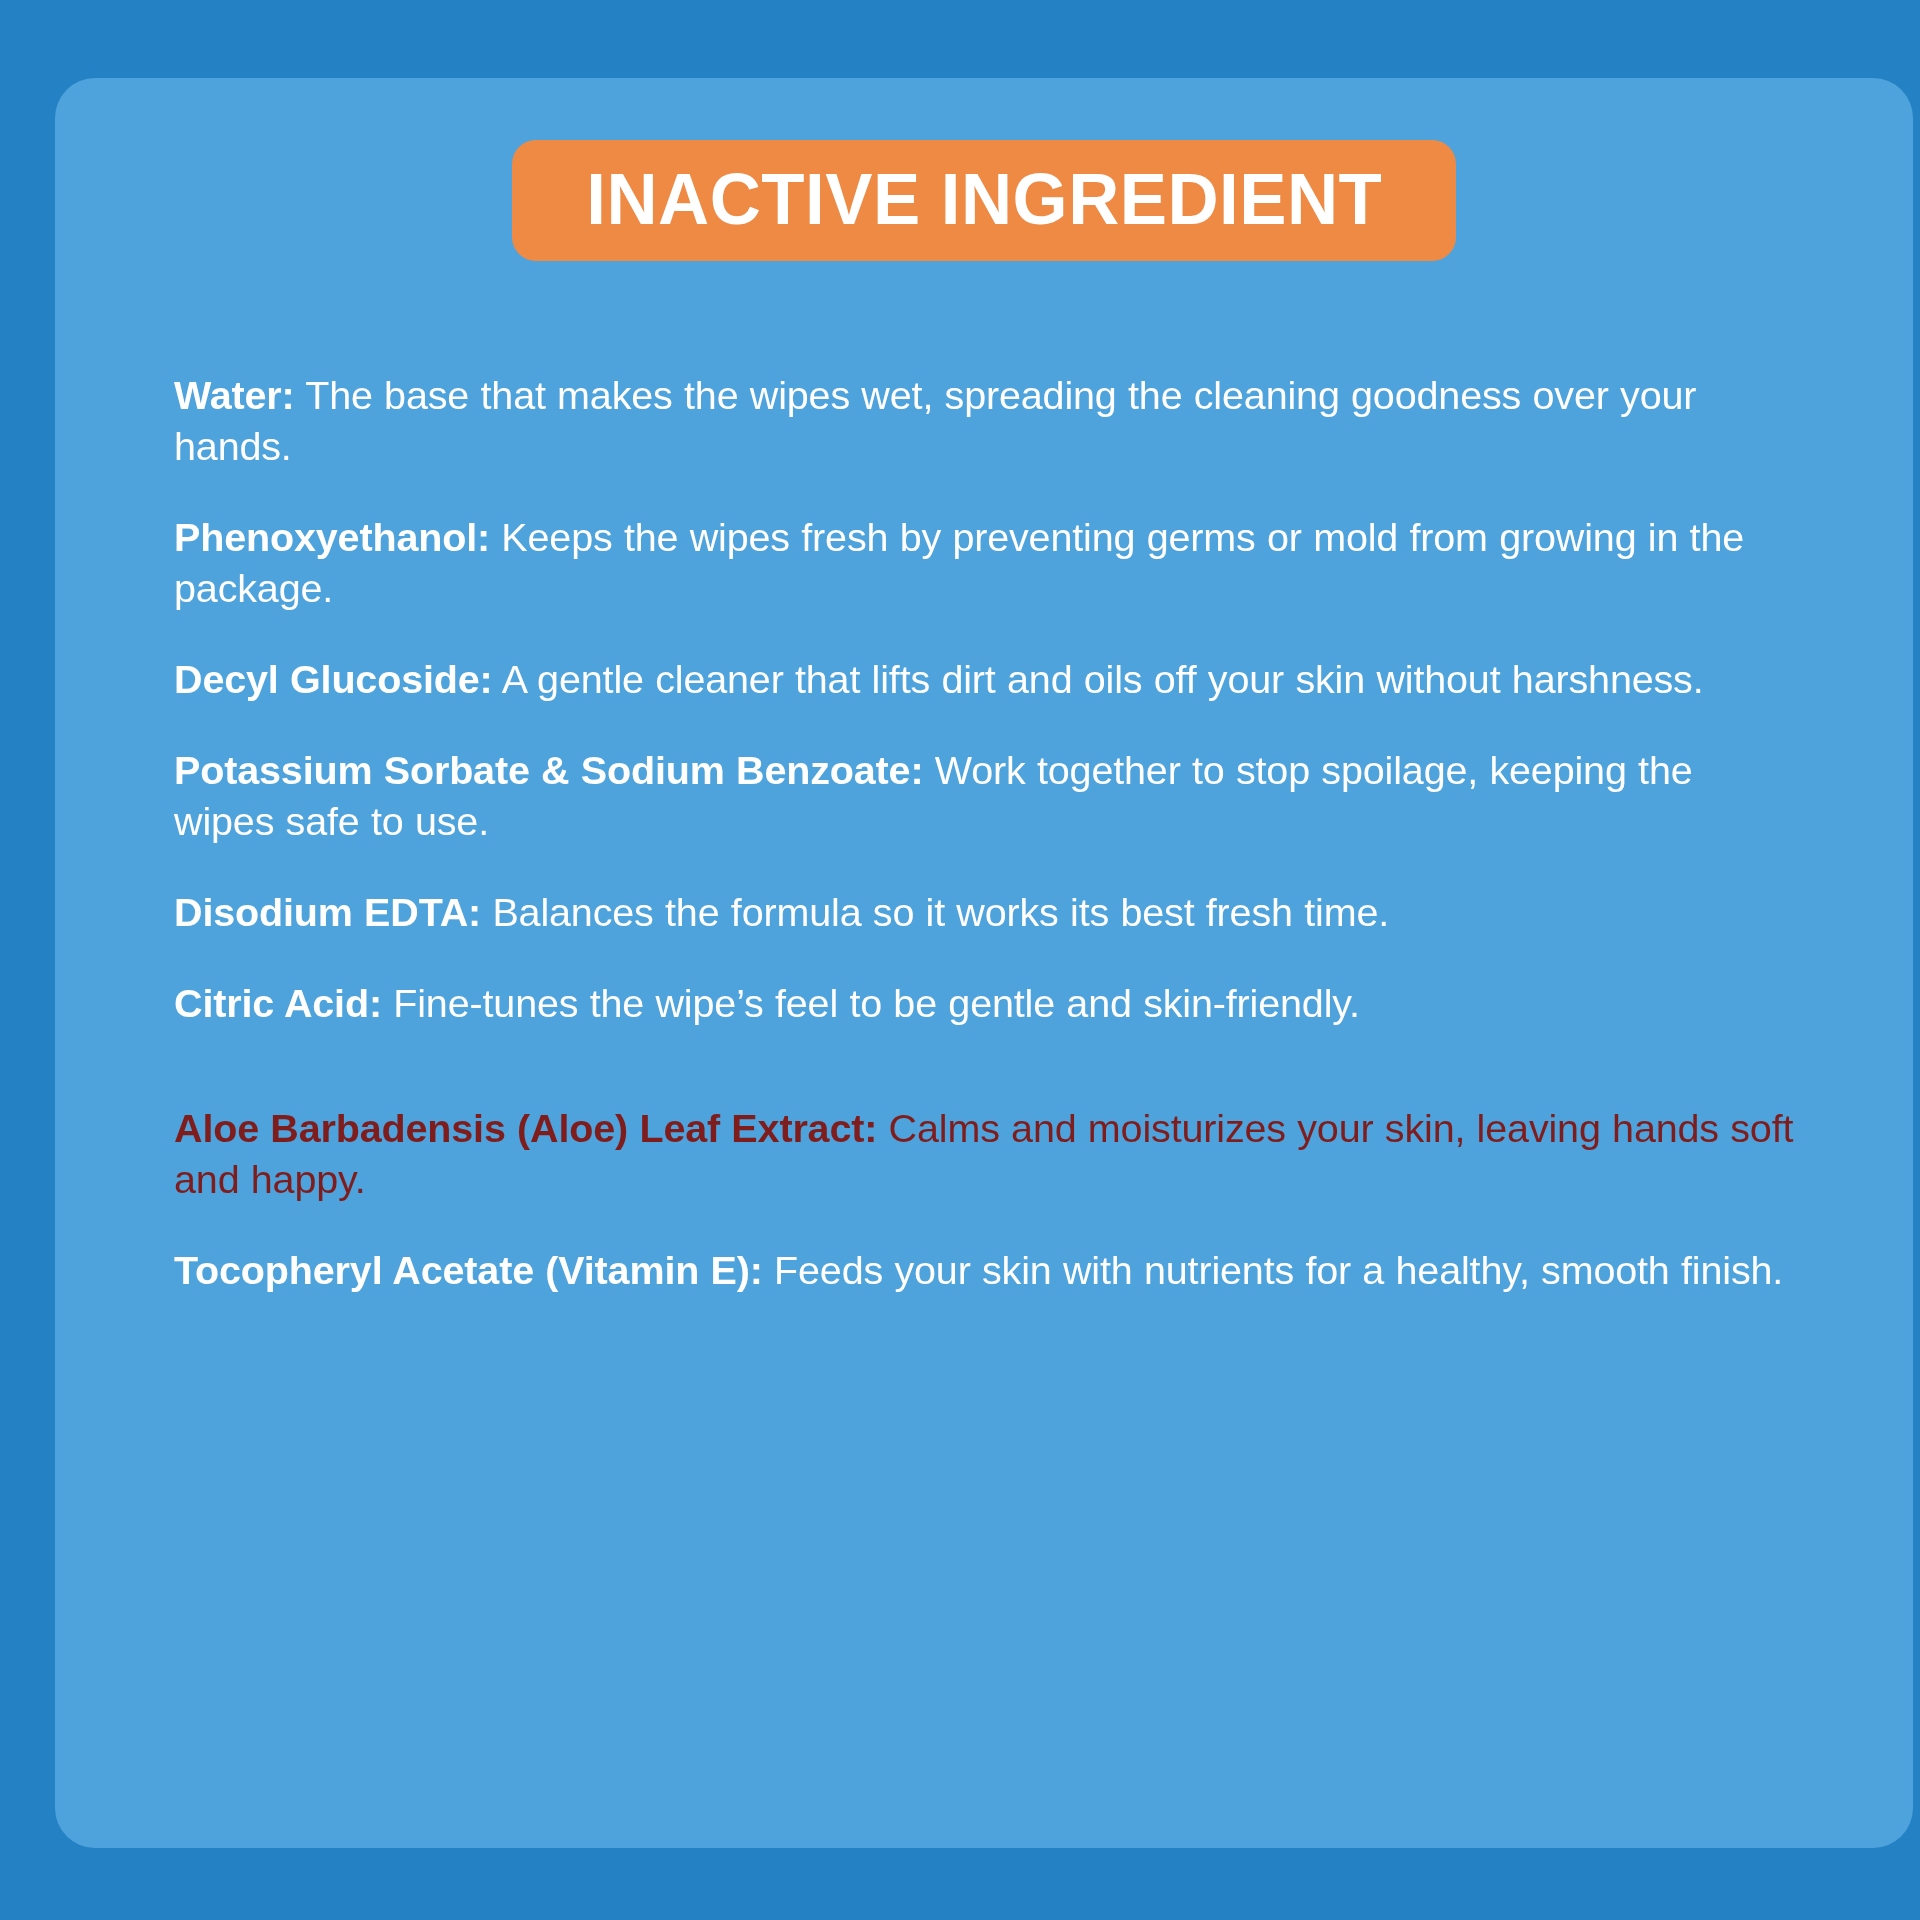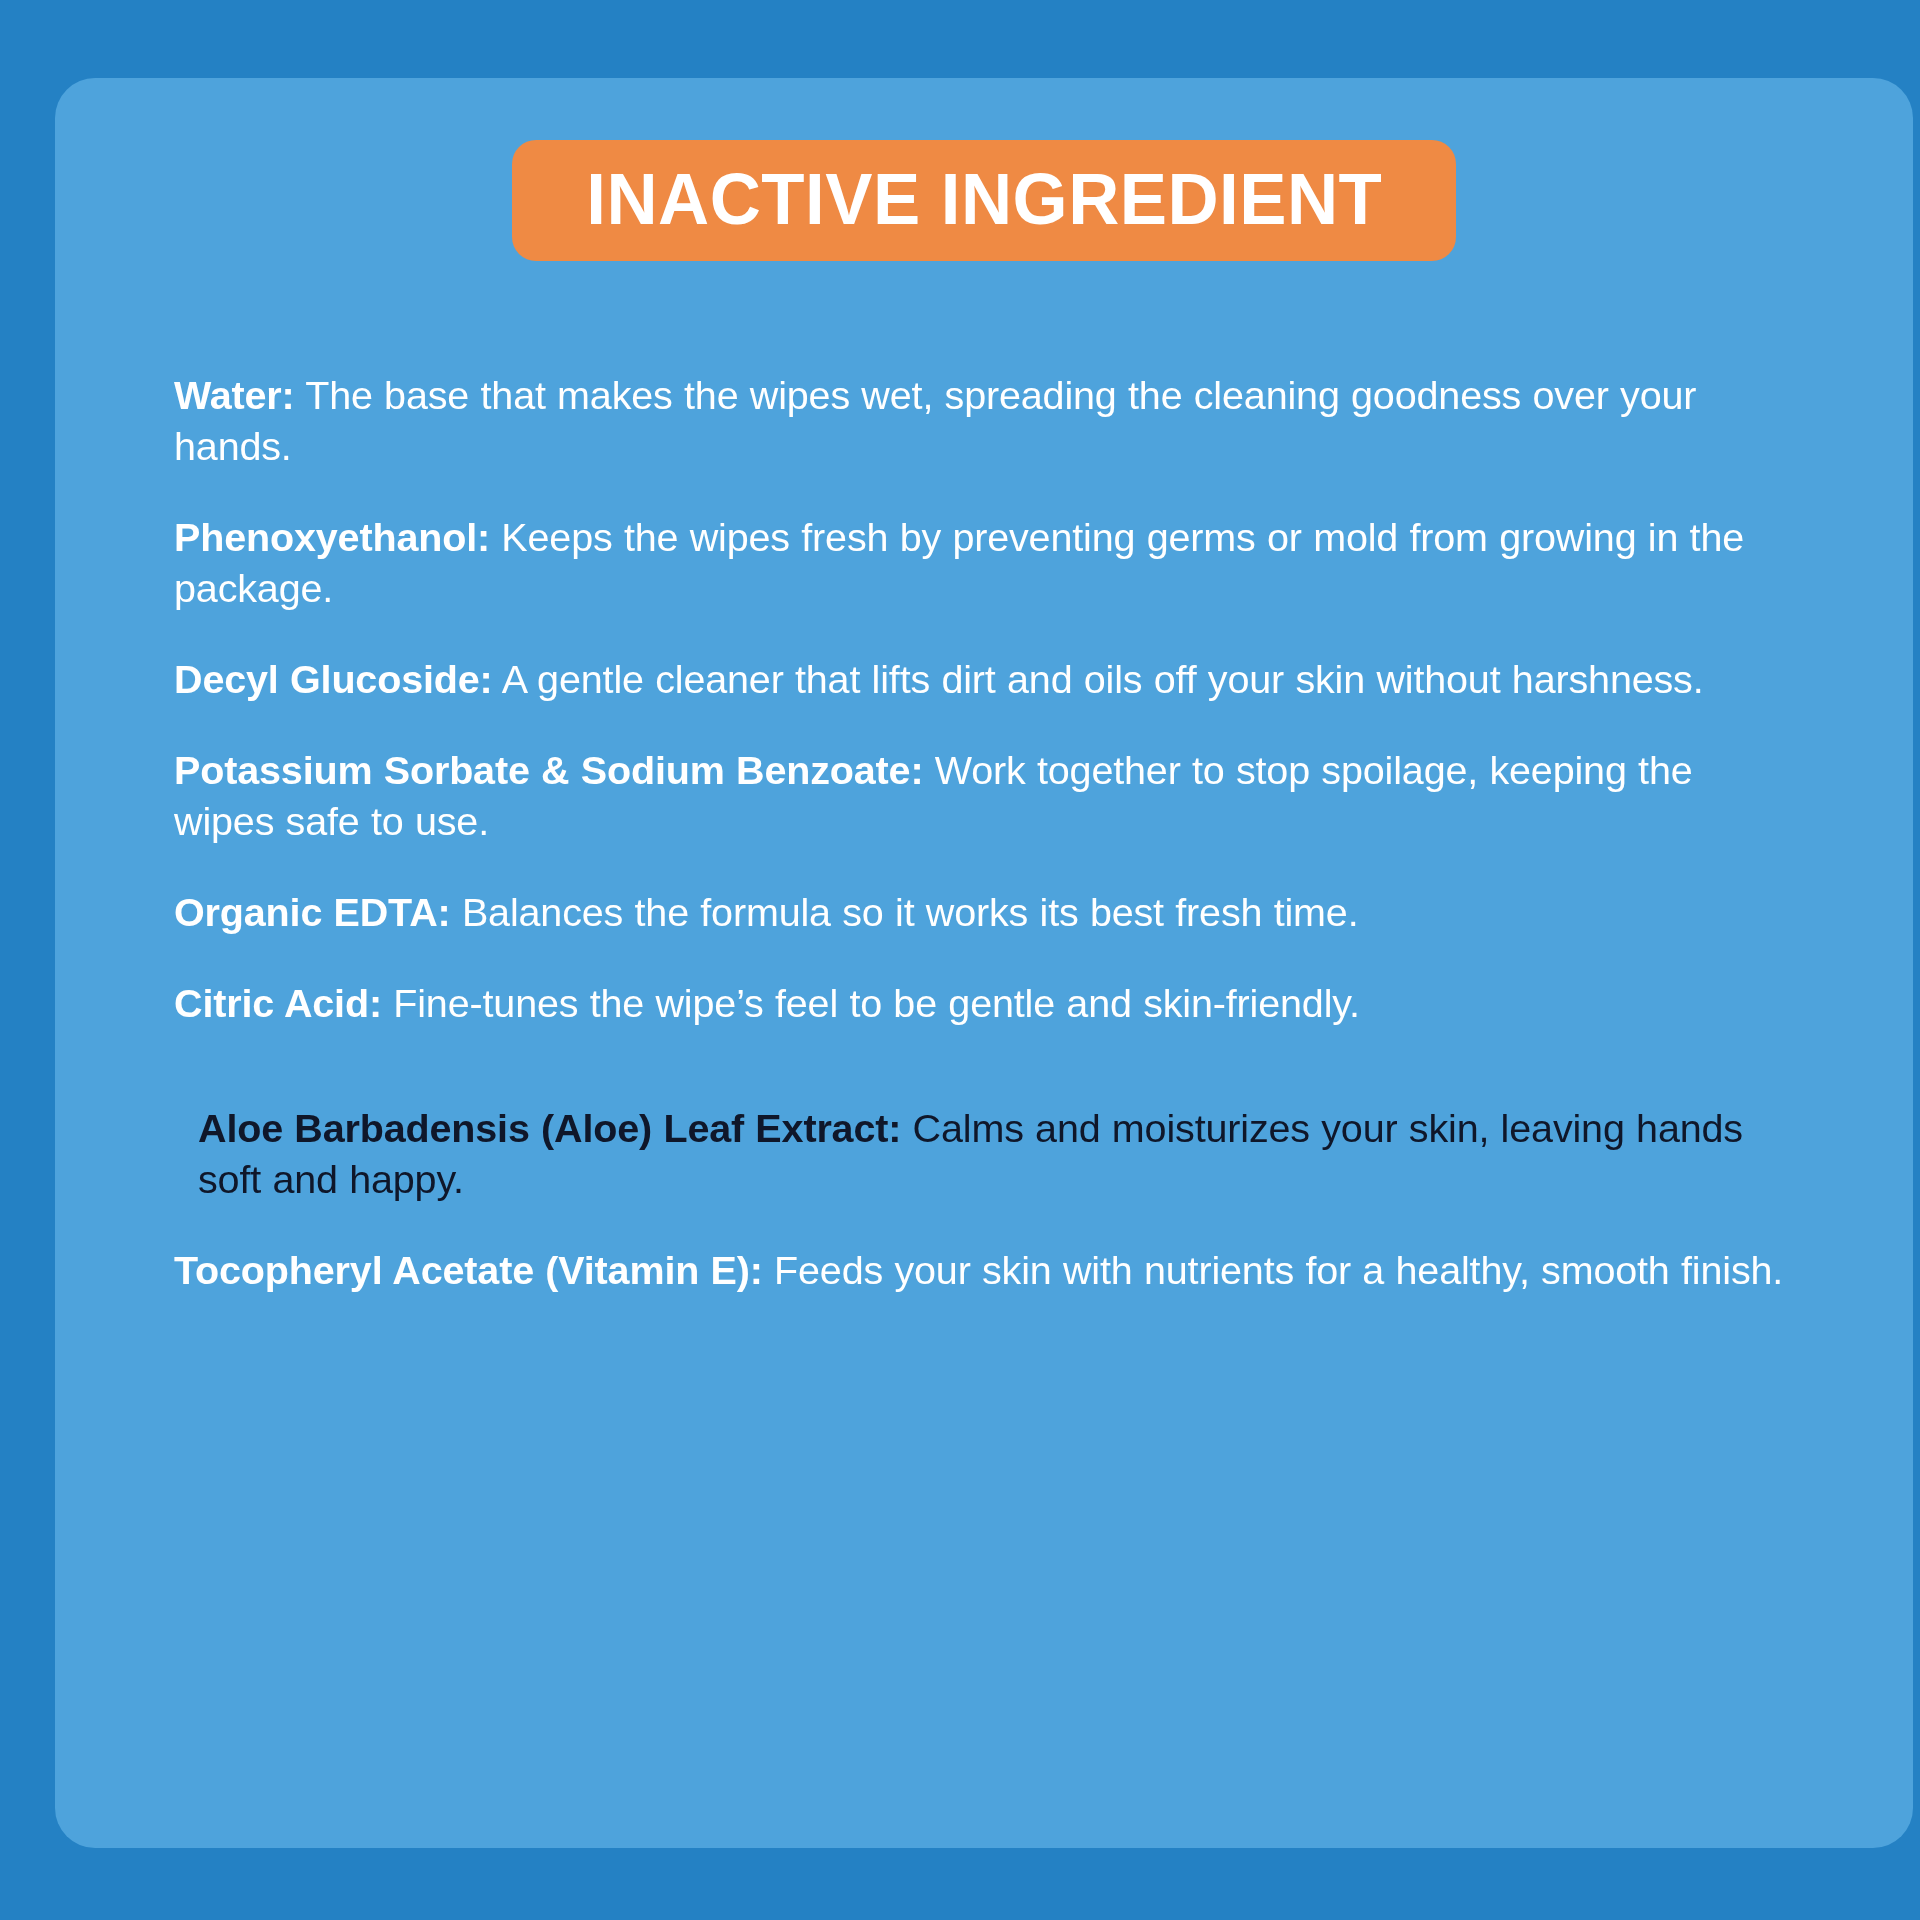--- a/index.html
+++ b/index.html
@@ -103,21 +103,21 @@
       <div id="banner" style="background: rgb(239, 138, 68);">
         <div id="banner-title" style="color: rgb(255, 255, 255);">INACTIVE INGREDIENT</div>
       </div>
     </div>
 
     <div id="list">
         <p class="ingredient" style="color: rgb(255, 255, 255);"><span class="ing-name">Water:</span> <span class="ing-desc">The base that makes the wipes wet, spreading the cleaning goodness over your hands.</span></p>
         <p class="ingredient" style="color: rgb(255, 255, 255);"><span class="ing-name">Phenoxyethanol:</span> <span class="ing-desc">Keeps the wipes fresh by preventing germs or mold from growing in the package.</span></p>
         <p class="ingredient" style="color: rgb(255, 255, 255);"><span class="ing-name">Decyl Glucoside:</span> <span class="ing-desc">A gentle cleaner that lifts dirt and oils off your skin without harshness.</span></p>
         <p class="ingredient" style="color: rgb(255, 255, 255);"><span class="ing-name">Potassium Sorbate &amp; Sodium Benzoate:</span> <span class="ing-desc">Work together to stop spoilage, keeping the wipes safe to use.</span></p>
-        <p class="ingredient" style="color: rgb(255, 255, 255);"><span class="ing-name">Organic EDTA:</span> <span class="ing-desc">Balances the formula so it works its best fresh time.</span></p>
+        <p class="ingredient" style="color: rgb(255, 255, 255);"><span class="ing-name">Disodium EDTA:</span> <span class="ing-desc">Balances the formula so it works its best fresh time.</span></p>
         <p class="ingredient" style="color: rgb(255, 255, 255);"><span class="ing-name">Citric Acid:</span> <span class="ing-desc">Fine-tunes the wipe’s feel to be gentle and skin-friendly.</span></p>
-        <p class="ingredient group-gap" style="color: #0f172a; margin-left: 24px;"><span class="ing-name">Aloe Barbadensis (Aloe) Leaf Extract:</span> <span class="ing-desc">Calms and moisturizes your skin, leaving hands soft and happy.</span></p>
+        <p class="ingredient group-gap" style="color: #7f1d1d;"><span class="ing-name">Aloe Barbadensis (Aloe) Leaf Extract:</span> <span class="ing-desc">Calms and moisturizes your skin, leaving hands soft and happy.</span></p>
         <p class="ingredient" style="color: rgb(255, 255, 255);"><span class="ing-name">Tocopheryl Acetate (Vitamin E):</span> <span class="ing-desc">Feeds your skin with nutrients for a healthy, smooth finish.</span></p>
       </div>
 
   </div>
 
 </div>
 
 </body></html>

